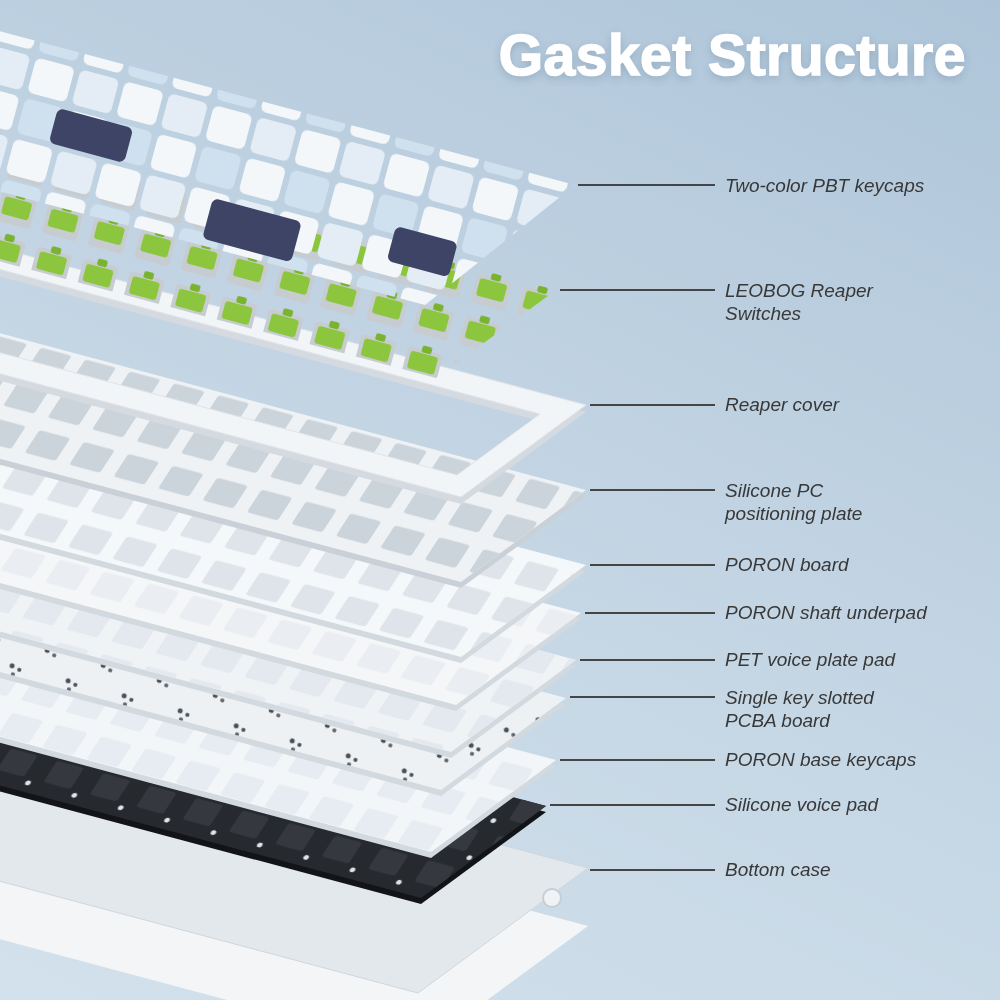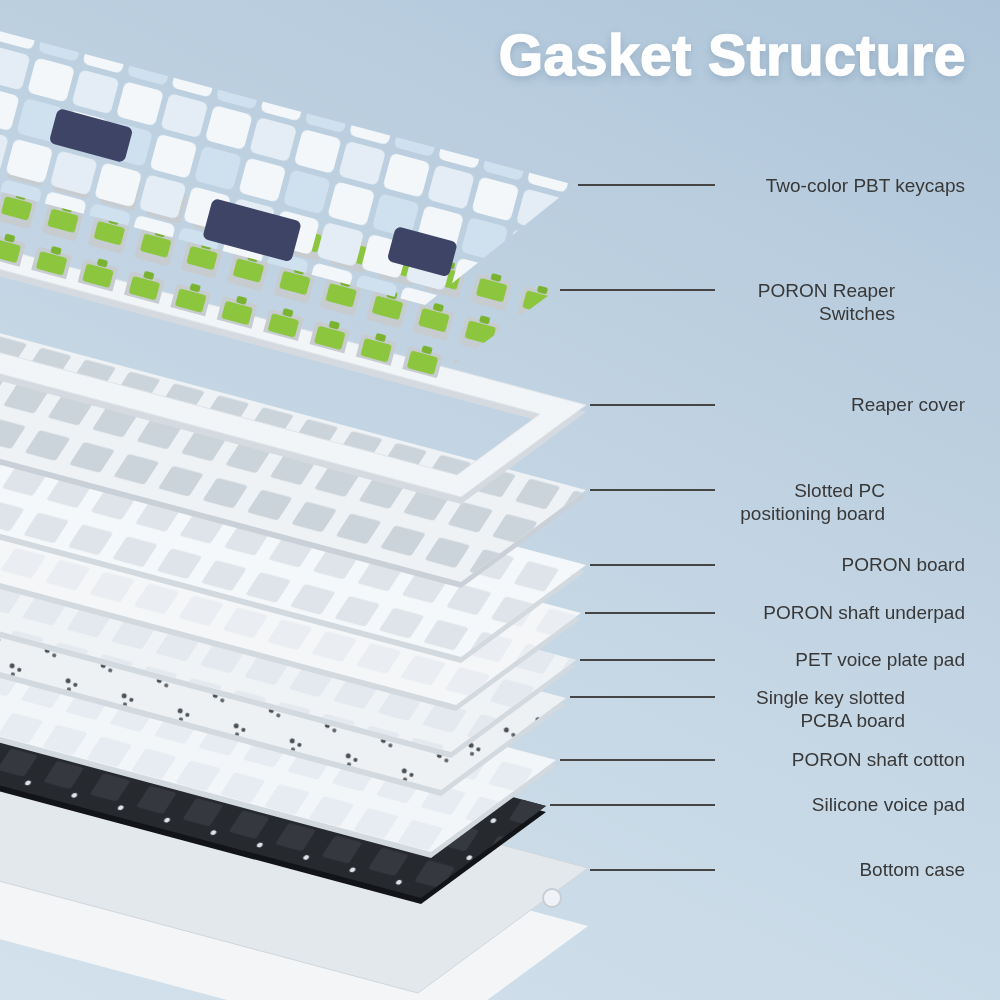--- a/index.html
+++ b/index.html
@@ -2,33 +2,32 @@
 <html><head>
 <meta charset="utf-8">
 <title>Gasket Structure</title>
 <style>
   * { margin:0; padding:0; box-sizing:border-box; }
   html,body { width:1000px; height:1000px; }
   body { font-family:"Liberation Sans", sans-serif; overflow:hidden; }
   .stage {
     position:relative; width:1000px; height:1000px; overflow:hidden;
     background:linear-gradient(205deg,#aec5d9 0%,#c2d4e3 45%,#d3e1ec 100%);
-    text-align:right;
   }
   .art { position:absolute; left:0; top:0; }
   .title {
     position:absolute; top:22px; right:34px;
     font-size:57px; font-weight:bold; color:#ffffff; letter-spacing:.5px;
     -webkit-text-stroke:1.5px #ffffff;
     text-shadow:0 3px 9px rgba(70,100,130,.32);
     white-space:nowrap;
   }
   .leader { position:absolute; height:2px; background:#454545; }
   .label {
-    position:absolute; font-size:19px; line-height:23px; color:#383838;
+    position:absolute; font-size:19px; line-height:23px; color:#383838;font-style:italic;
   }
 </style>
 </head>
 <body>
 
 <div class="stage">
 
   <svg class="art" width="1000" height="1000" viewBox="0 0 1000 1000" aria-hidden="true">
     <defs>
       <pattern id="patKeys" width="92" height="84" patternUnits="userSpaceOnUse" patternTransform="rotate(15)">
@@ -125,42 +124,42 @@
       <rect x="0" y="0" width="64" height="36" rx="6" fill="#3d4466" transform="translate(396,226) rotate(15)"></rect>
     </g>
   </svg>
 
   <h1 class="title">Gasket Structure</h1>
 
   <div class="leader" style="left:578px;top:184px;width:137px"></div>
   <div class="label" style="left:725px;top:174px;width:240px">Two-color PBT keycaps</div>
 
   <div class="leader" style="left:560px;top:289px;width:155px"></div>
-  <div class="label" style="left:725px;top:279px;width:170px">PORON Reaper Switches</div>
+  <div class="label" style="left:725px;top:279px;width:170px">LEOBOG Reaper Switches</div>
 
   <div class="leader" style="left:590px;top:404px;width:125px"></div>
   <div class="label" style="left:725px;top:393px;width:240px">Reaper cover</div>
 
   <div class="leader" style="left:590px;top:489px;width:125px"></div>
-  <div class="label" style="left:725px;top:479px;width:160px">Slotted PC positioning board</div>
+  <div class="label" style="left:725px;top:479px;width:160px">Silicone PC positioning plate</div>
 
   <div class="leader" style="left:590px;top:564px;width:125px"></div>
   <div class="label" style="left:725px;top:553px;width:240px">PORON board</div>
 
   <div class="leader" style="left:585px;top:612px;width:130px"></div>
   <div class="label" style="left:725px;top:601px;width:240px">PORON shaft underpad</div>
 
   <div class="leader" style="left:580px;top:659px;width:135px"></div>
   <div class="label" style="left:725px;top:648px;width:240px">PET voice plate pad</div>
 
   <div class="leader" style="left:570px;top:696px;width:145px"></div>
   <div class="label" style="left:725px;top:686px;width:180px">Single key slotted PCBA board</div>
 
   <div class="leader" style="left:560px;top:759px;width:155px"></div>
-  <div class="label" style="left:725px;top:748px;width:240px">PORON shaft cotton</div>
+  <div class="label" style="left:725px;top:748px;width:240px">PORON base keycaps</div>
 
   <div class="leader" style="left:550px;top:804px;width:165px"></div>
   <div class="label" style="left:725px;top:793px;width:240px">Silicone voice pad</div>
 
   <div class="leader" style="left:590px;top:869px;width:125px"></div>
   <div class="label" style="left:725px;top:858px;width:240px">Bottom case</div>
 
 </div>
 
 </body></html>

